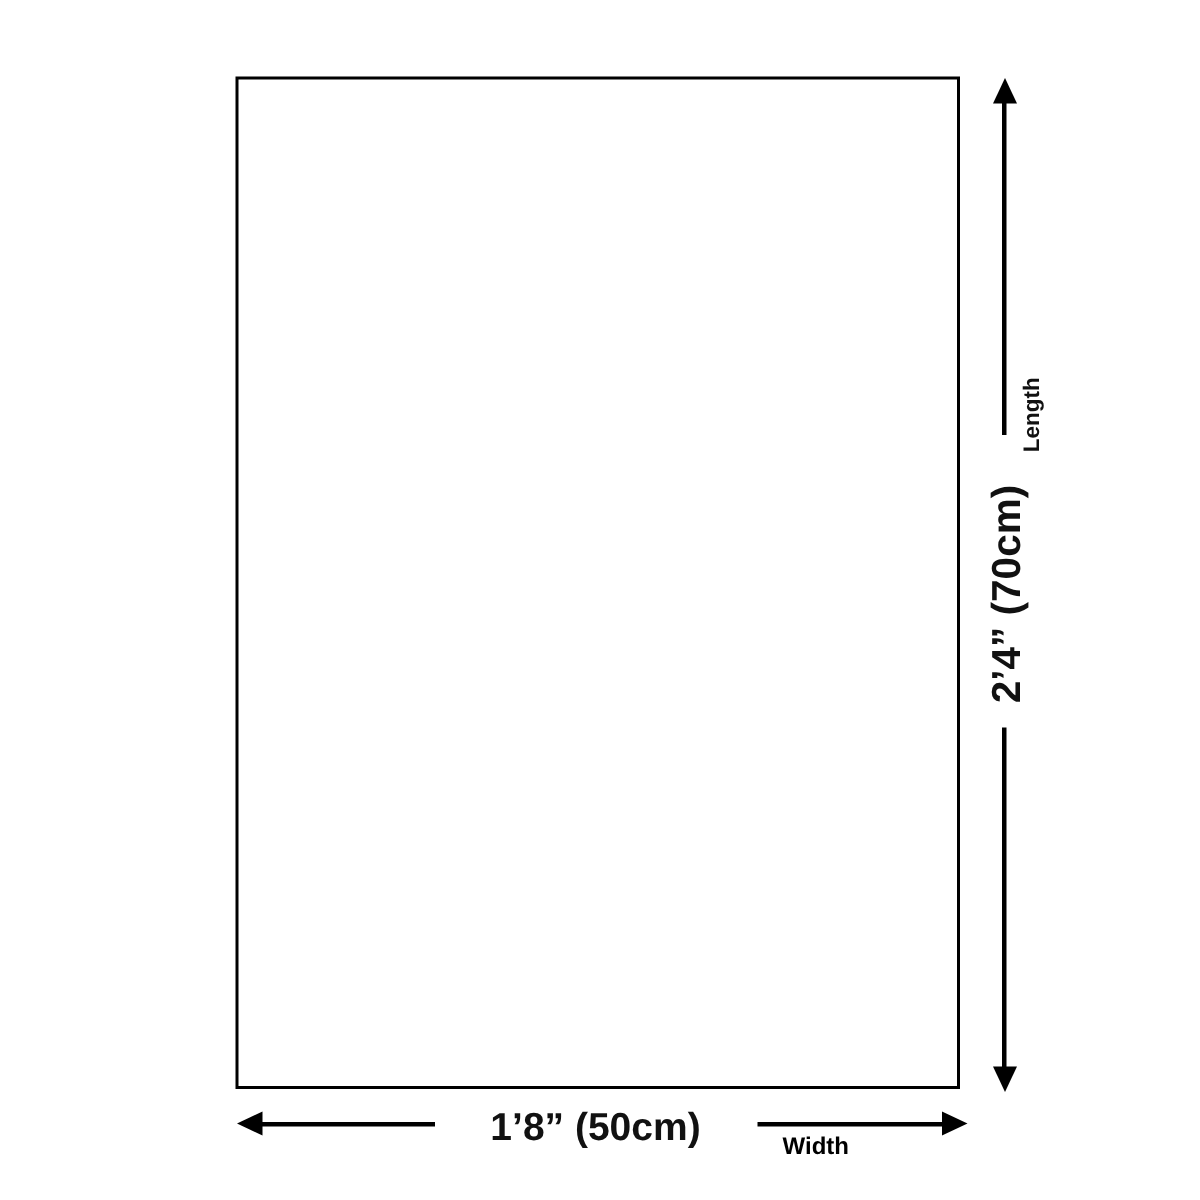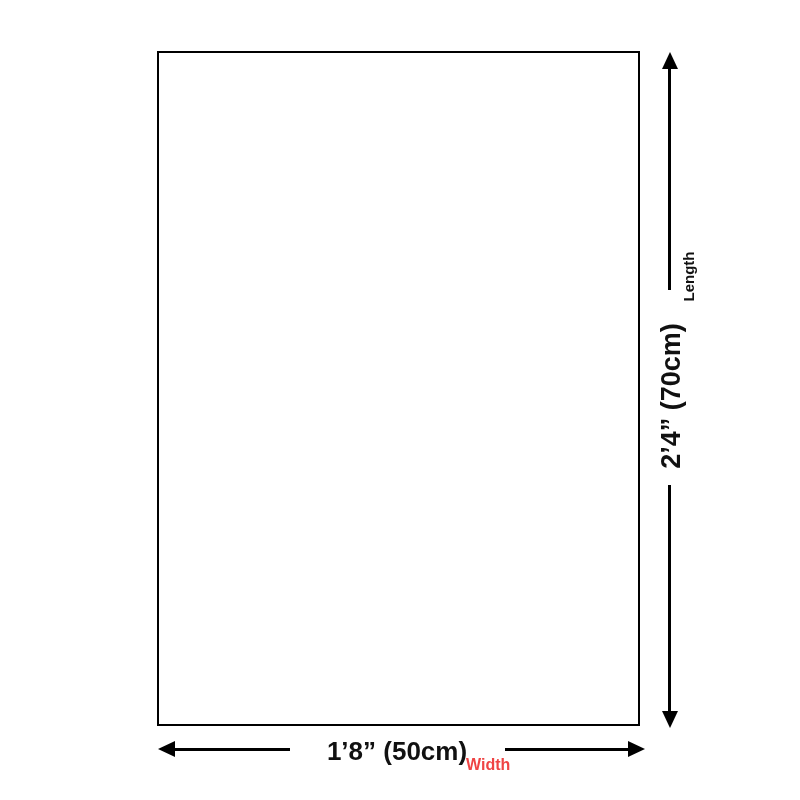--- a/index.html
+++ b/index.html
@@ -112,24 +112,24 @@
     color: #111111;
     white-space: nowrap;
   }
   .label-width {
     position: absolute;
     left: 466px;
     top: 756px;
     width: 100px;
     height: 18px;
     line-height: 18px;
-    text-align: left;
+    text-align: right;
     font-size: 16px;
     font-weight: bold;
-    color: #ef4444;
+    color: #000000;
     white-space: nowrap;
   }
 </style>
 </head>
 <body>
 
 <div class="stage">
 
   <div class="product-box"></div>
 

